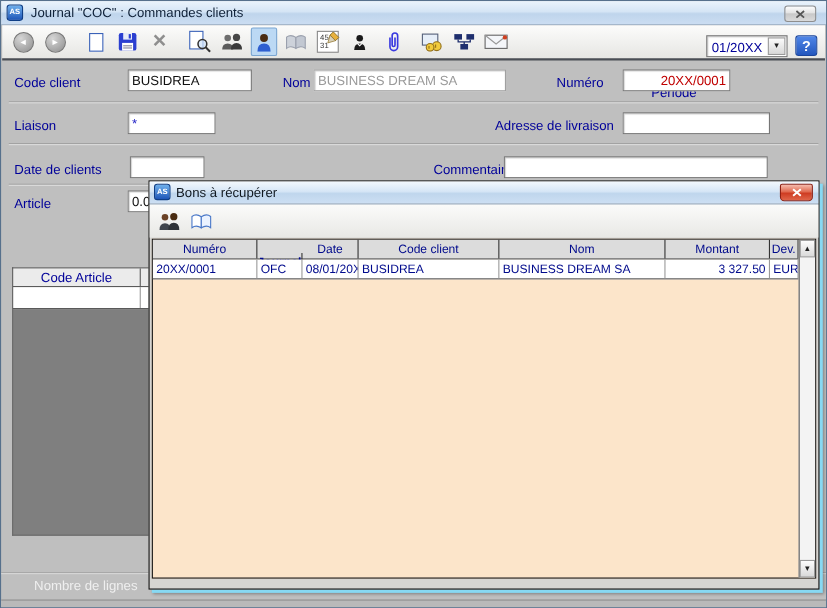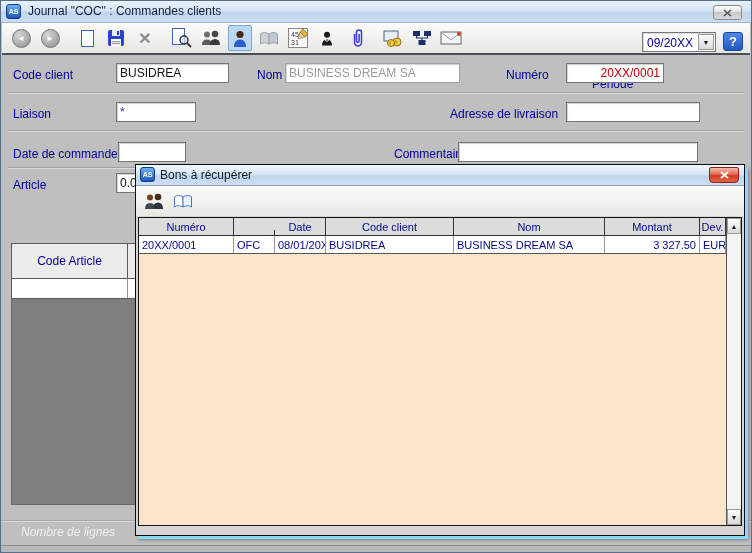--- a/index.html
+++ b/index.html
@@ -45,33 +45,33 @@
   .lbl{position:absolute;font-size:12px;color:#000099;white-space:nowrap;}
   .inp{position:absolute;height:20px;background:#fff;border:1px solid #767676;
     box-shadow:inset 1px 1px 1px rgba(0,0,0,.18);font-family:"Liberation Sans",sans-serif;
     font-size:12px;color:#111;padding:0 3px;}
   .inp.gray{color:#9A9A9A;border-color:#A0A0A0;}
   .inp.red{color:#C00000;text-align:right;}
   .inp.blue{color:#2A2AC8;}
   .groove{position:absolute;left:7px;right:7px;height:2px;border-top:1px solid #A2A2A2;border-bottom:1px solid #DCDCDC;}
   
   .ltable{position:absolute;left:10px;top:242px;width:170px;}
-  .lt-head{display:flex;height:35px;background:#EBEBEB;border:1px solid #5A5A5A;border-bottom:none;}
+  .lt-head{display:flex;height:17px;background:#EBEBEB;border:1px solid #5A5A5A;border-bottom:none;}
   .lt-head div{font-size:12px;color:#000099;display:flex;align-items:center;justify-content:center;border-right:1px solid #5A5A5A;}
   .lt-row{display:flex;height:21px;background:#fff;border:1px solid #5A5A5A;}
   .lt-row div{border-right:1px solid #9a9a9a;}
   .lt-body{height:206px;background:#7F7F7F;border:1px solid #6A6A6A;border-top:none;}
   .hcol1{width:116px;} .hcol2{flex:1;}
   
   .totals{position:absolute;left:8px;top:492px;width:172px;height:27px;background:#B9B9B9;
     border:1px solid #979797;border-right-color:#DFDFDF;border-bottom-color:#DFDFDF;}
   .totals .tl{position:absolute;left:0;top:6px;width:104px;text-align:right;font-size:12px;color:#000099;}
   .totals .ti{position:absolute;left:110px;top:3px;width:58px;height:19px;background:#fff;border:1px solid #767676;}
   .statusline{position:absolute;left:0;right:0;top:519px;height:2px;border-top:1px solid #A8A8A8;border-bottom:1px solid #D8D8D8;}
-  .status{position:absolute;left:20px;top:524px;font-size:12px;font-style:italic;color:#EFEFEF;}
+  .status{position:absolute;left:30px;top:524px;font-size:12px;color:#EFEFEF;}
   .bottomframe{position:absolute;left:0;right:0;bottom:0;height:7px;background:#B9B9B9;border-top:1px solid #8F8F8F;}
   
   .dialog{position:absolute;left:134px;top:163px;width:610px;height:372px;background:#D6D5D2;
     border:1px solid #0D0D0D;box-shadow:3px 3px 0 0 #87D9F3, 4px 4px 3px rgba(0,0,0,.35);}
   .dlg-titlebar{position:absolute;left:0;top:0;right:0;height:21px;
     background:linear-gradient(#F3F8FD,#D6E6F6 45%,#BFD6ED 55%,#CDDFF3);border-bottom:1px solid #8FA6BF;}
   .dlg-title{position:absolute;left:24px;top:3px;font-size:12px;color:#101820;}
   .dlg-close{position:absolute;right:5px;top:2px;width:30px;height:16px;border-radius:2px 2px 4px 4px;
     background:linear-gradient(#F6BCAE,#E06A50 45%,#CE3C22 55%,#E0664A);border:1px solid #8E2113;
     display:flex;align-items:center;justify-content:center;}
@@ -208,21 +208,21 @@
       <svg width="22" height="14" viewBox="0 0 22 14">
         <rect x="1" y="1" width="20" height="12" fill="#F4F6F9" stroke="#666"></rect>
         <path d="M1 1 L11 9 L21 1" stroke="#999" fill="none"></path>
         <circle cx="19" cy="3" r="2" fill="#D04020"></circle>
         </svg>
       </div>
   </div>
 
   <div class="period-label lbl">Période</div>
   <div class="combo">
-    <span class="cv">09/20XX</span>
+    <span class="cv">01/20XX</span>
     <span class="cb">▼</span>
   </div>
   <div class="help-btn">
     <span>?</span>
     </div>
 
   <div class="lbl" style="left:12px;top:67px">Code client</div>
   <input class="inp" style="left: 115px; top: 62px; width: 113px;" value="BUSIDREA">
   <div class="lbl" style="left:256px;top:67px">Nom</div>
   <input class="inp gray" style="left: 284px; top: 62px; width: 175px;" readonly="" value="BUSINESS DREAM SA">
@@ -231,21 +231,21 @@
 
   <div class="groove" style="top:91px"></div>
 
   <div class="lbl" style="left:12px;top:106px">Liaison</div>
   <input class="inp blue" style="left: 115px; top: 101px; width: 80px;" value="*">
   <div class="lbl" style="left:449px;top:106px">Adresse de livraison</div>
   <input class="inp" style="left: 565px; top: 101px; width: 134px;" value="">
 
   <div class="groove" style="top:129px"></div>
 
-  <div class="lbl" style="left:12px;top:146px">Date de commande</div>
+  <div class="lbl" style="left:12px;top:146px">Date de clients</div>
   <input class="inp" style="left: 117px; top: 141px; width: 68px;" value="">
   <div class="lbl" style="left:393px;top:146px">Commentaire</div>
   <input class="inp" style="left: 457px; top: 141px; width: 240px;" value="">
 
   <div class="groove" style="top:166px"></div>
 
   <div class="lbl" style="left:12px;top:177px">Article</div>
   <input class="inp" style="left: 115px; top: 172px; width: 78px;" value="0.0">
 
   <div class="ltable">

